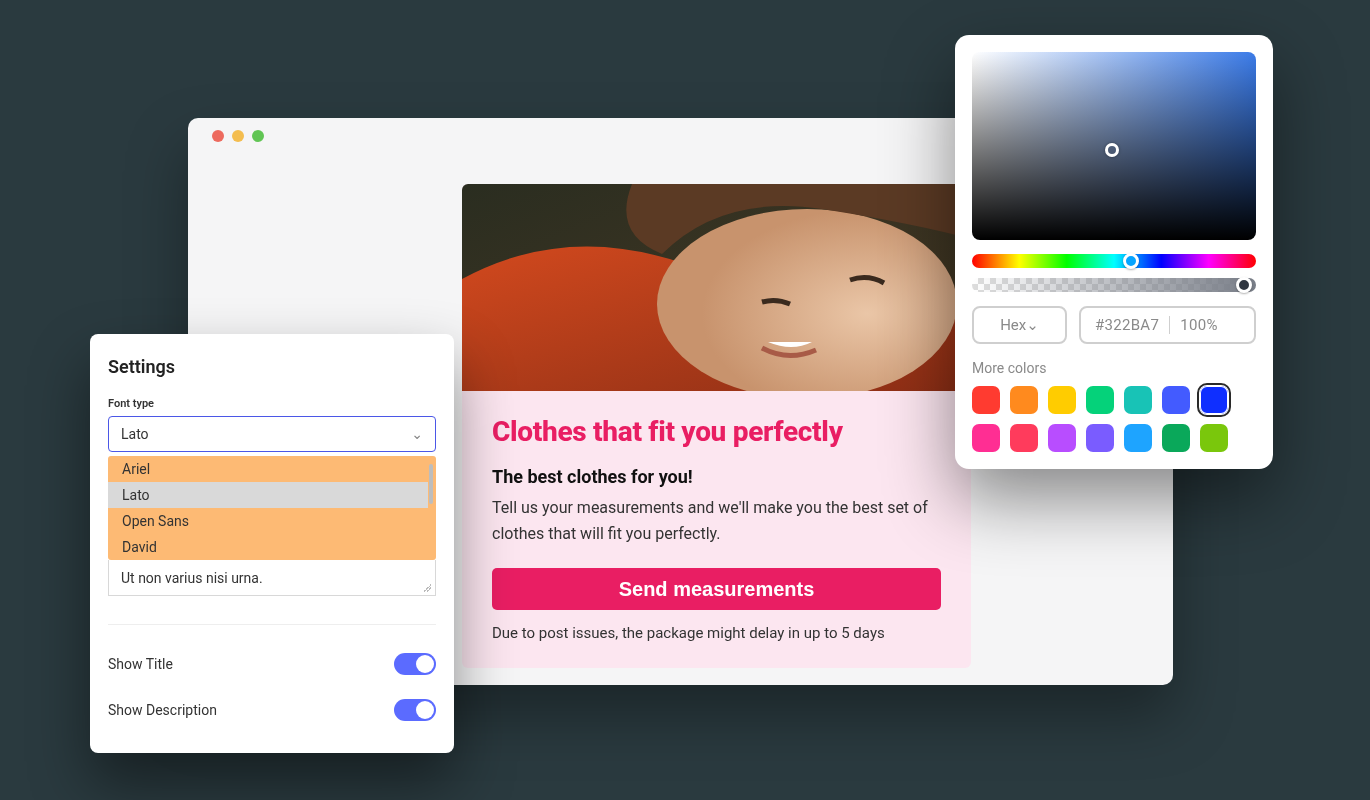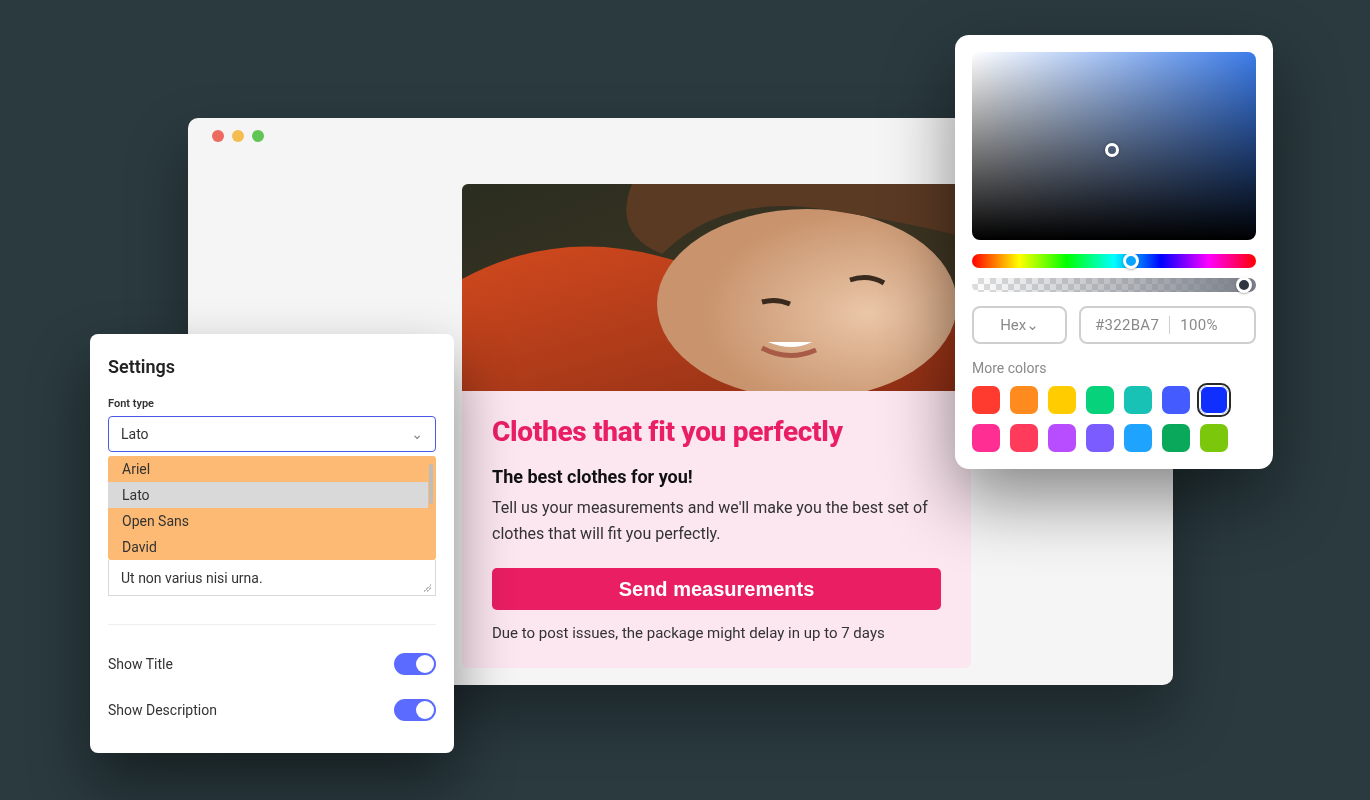--- a/index.html
+++ b/index.html
@@ -267,21 +267,21 @@
       <path d="M388 96 q18 -6 34 3" stroke="#3a2a1e" stroke-width="5" fill="none"></path>
       <path d="M300 118 q14 -4 28 2" stroke="#3a2a1e" stroke-width="5" fill="none"></path>
       <path d="M300 164 q26 14 54 2" stroke="#a85b47" stroke-width="5" fill="none"></path>
       <path d="M306 158 q24 10 44 0" fill="#fff"></path>
     </svg>
     <div class="card-body">
       <h1 class="card-title">Clothes that fit you perfectly</h1>
       <div class="card-sub">The best clothes for you!</div>
       <p class="card-text">Tell us your measurements and we'll make you the best set of clothes that will fit you perfectly.</p>
       <button class="cta">Send measurements</button>
-      <p class="card-foot">Due to post issues, the package might delay in up to 7 days</p>
+      <p class="card-foot">Due to post issues, the package might delay in up to 5 days</p>
     </div>
   </div>
 </div>
 
 <div class="settings">
   <h2>Settings</h2>
   <div class="field-label">Font type</div>
   <div class="select">
     <span>Lato</span>
     <span class="chev">⌄</span>

